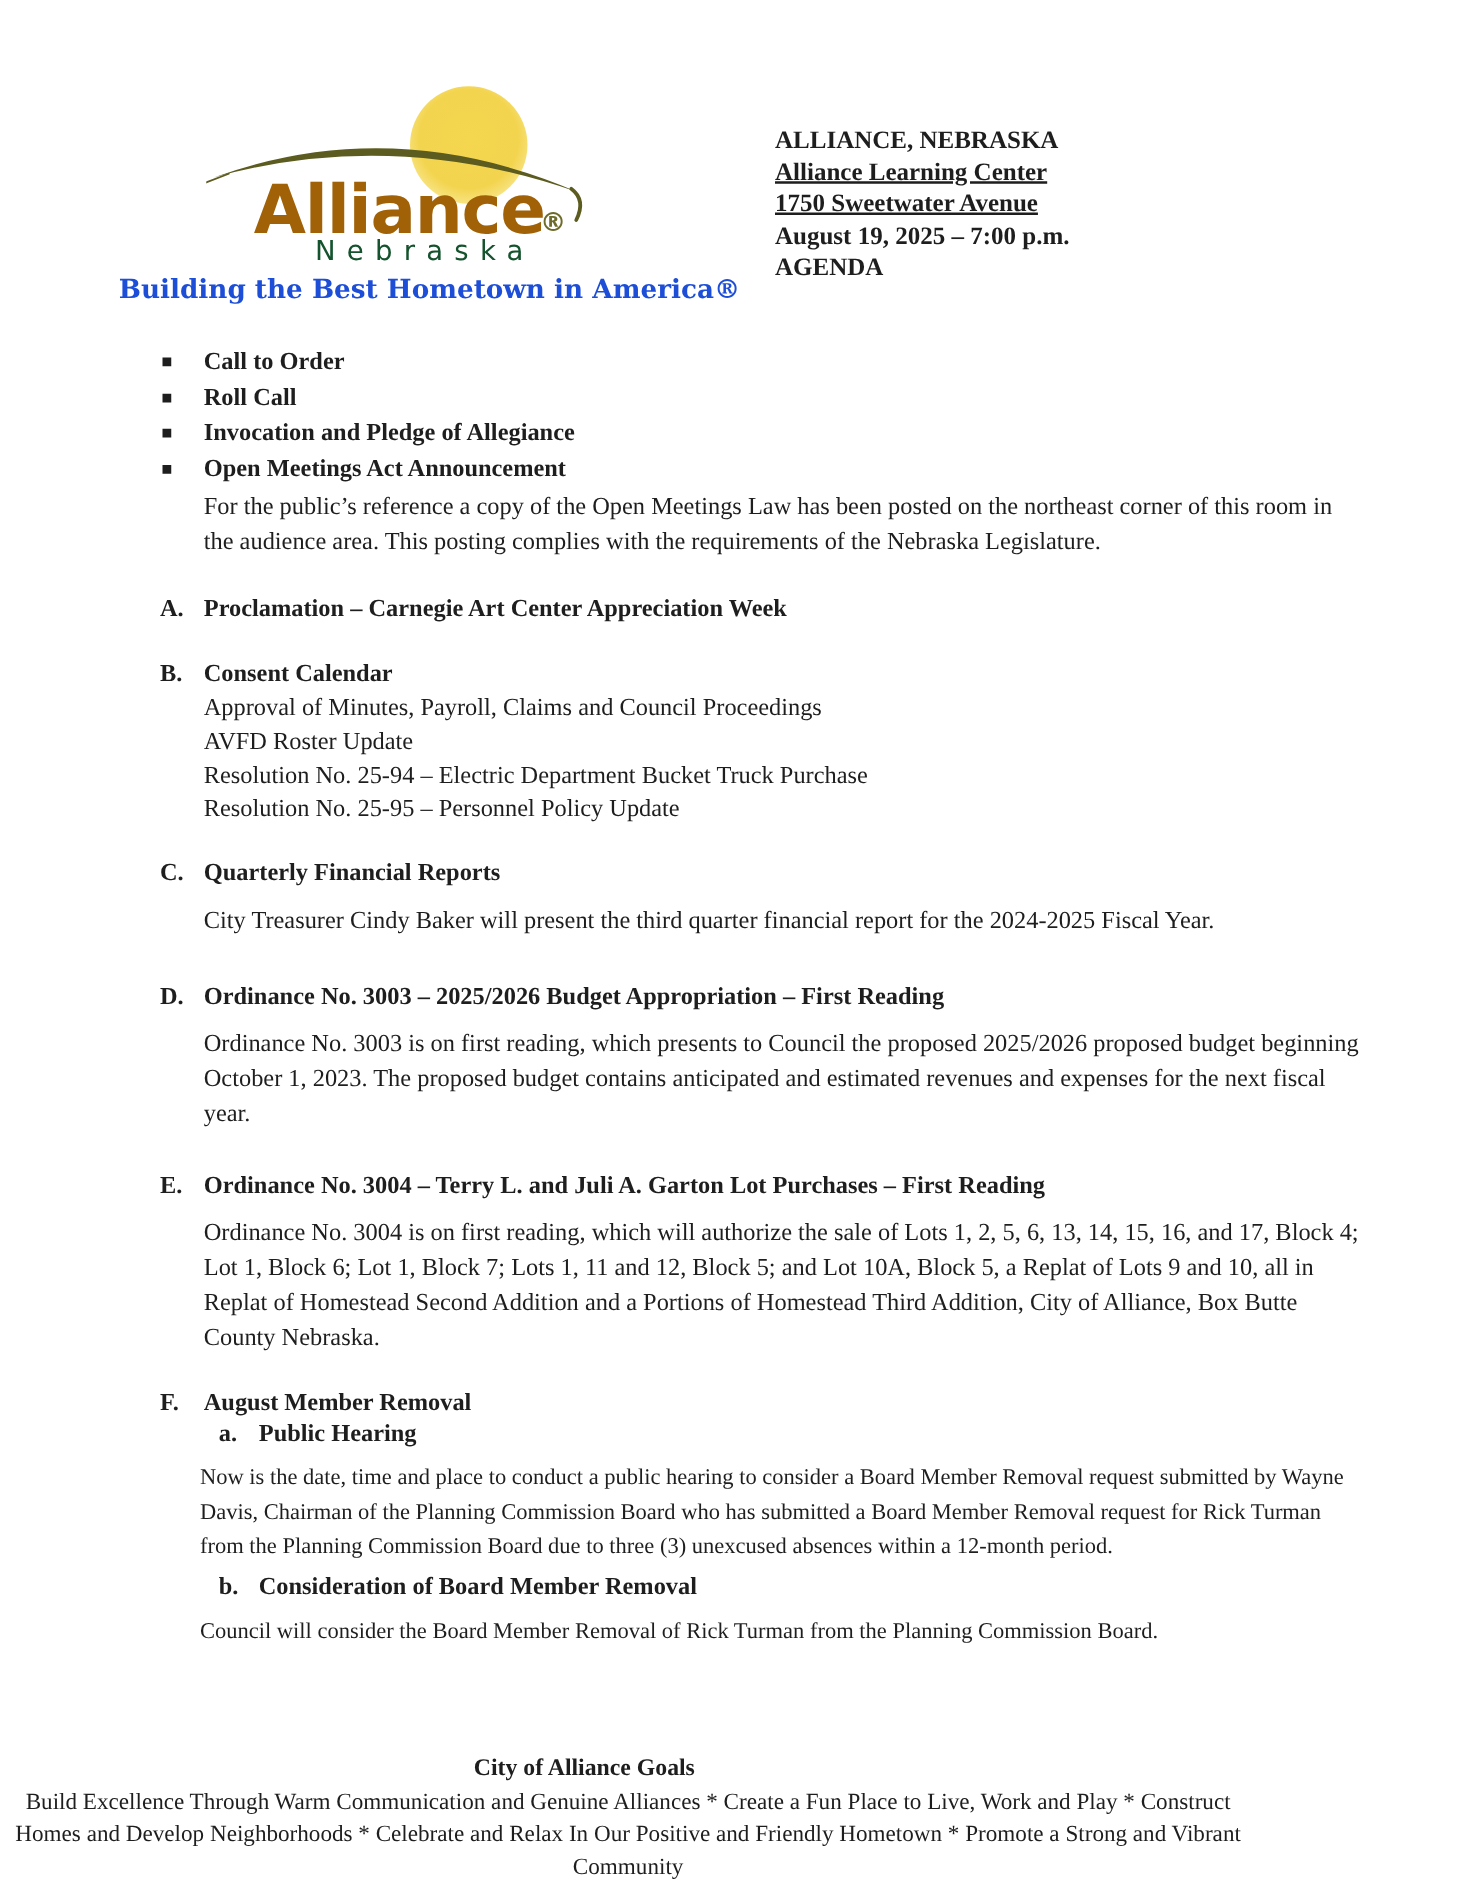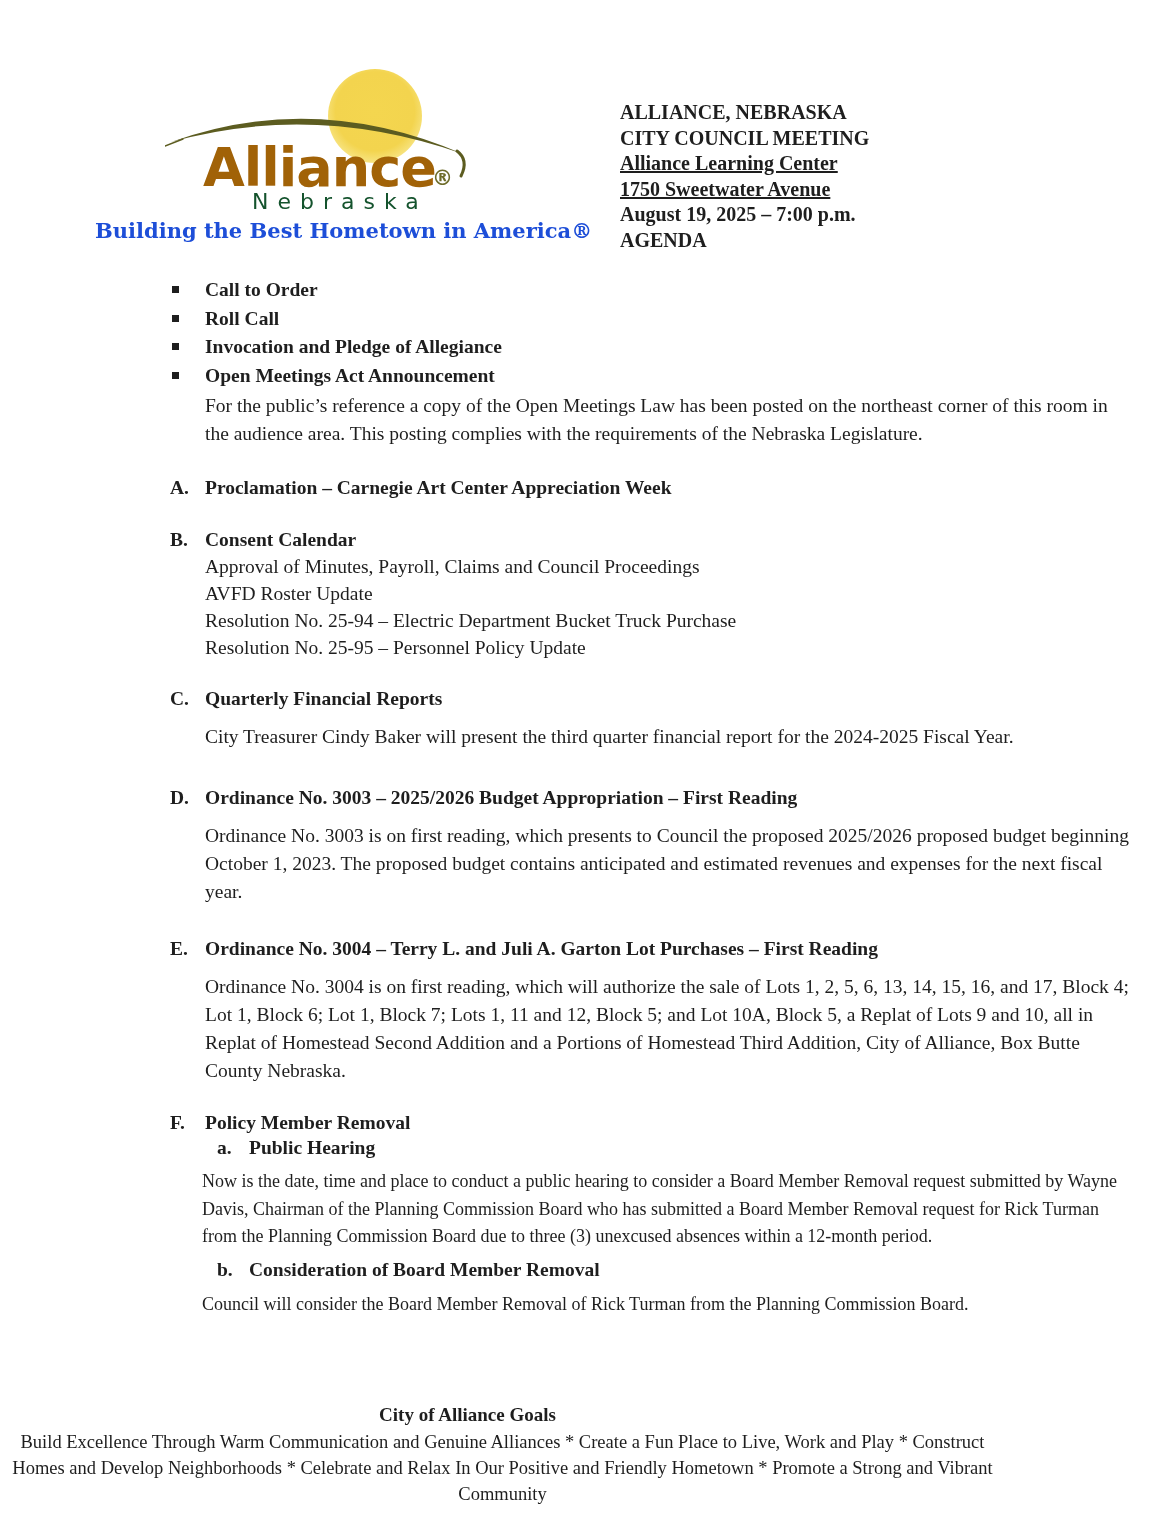--- a/index.html
+++ b/index.html
@@ -37,21 +37,21 @@
   }
 
   
   .meeting-header{
     position:absolute;left:620px;top:100px;width:400px;
     text-align:left;font-weight:bold;font-size:20px;line-height:25.5px;
   }
   .meeting-header .u{text-decoration:underline;}
 
   
-  .content{position:absolute;left:0;top:276px;width:988px;padding-left:42px;}
+  .content{position:absolute;left:0;top:276px;width:988px;}
 
   .prelim{list-style:none;margin:0;padding:0;}
   .prelim li{
     position:relative;margin-left:163px;
     font-weight:bold;font-size:19.5px;line-height:28.5px;
   }
   .prelim li .sq{
     position:absolute;left:-33px;top:10px;
     width:7px;height:7px;background:#1e1e1e;display:block;
   }
@@ -117,21 +117,20 @@
       <path d="M0,88 L18,81" fill="none" stroke="#5c5c20" stroke-width="1.5" stroke-linecap="round"></path>
     </svg>
     <div class="logo-name">Alliance</div>
     <div class="logo-reg">®</div>
     <div class="logo-state">Nebraska</div>
     <div class="logo-tagline">Building the Best Hometown in America®</div>
   </div>
 
   <div class="meeting-header">
     <div>ALLIANCE, NEBRASKA</div>
-    <div>CITY COUNCIL MEETING</div>
     <div class="u">Alliance Learning Center</div>
     <div class="u">1750 Sweetwater Avenue</div>
     <div>August 19, 2025 – 7:00 p.m.</div>
     <div>AGENDA</div>
   </div>
 
   <div class="content">
 
     <ul class="prelim">
       <li><span class="sq"></span><span>Call to Order</span></li>
@@ -181,21 +180,21 @@
       <div class="head">
         <span class="ltr">E.</span>
         <span>Ordinance No. 3004 – Terry L. and Juli A. Garton Lot Purchases – First Reading</span>
       </div>
       <div class="body">Ordinance No. 3004 is on first reading, which will authorize the sale of Lots 1, 2, 5, 6, 13, 14, 15, 16, and 17, Block 4; Lot 1, Block 6; Lot 1, Block 7; Lots 1, 11 and 12, Block 5; and Lot 10A, Block 5, a Replat of Lots 9 and 10, all in Replat of Homestead Second Addition and a Portions of Homestead Third Addition, City of Alliance, Box Butte County Nebraska.</div>
     </div>
 
     <div class="item mt-f item-f">
       <div class="head">
         <span class="ltr">F.</span>
-        <span>Policy Member Removal</span>
+        <span>August Member Removal</span>
       </div>
     </div>
     <div class="sub-heading">
       <span class="ltr">a.</span>
       <span>Public Hearing</span>
     </div>
     <div class="sub-body">Now is the date, time and place to conduct a public hearing to consider a Board Member Removal request submitted by Wayne Davis, Chairman of the Planning Commission Board who has submitted a Board Member Removal request for Rick Turman from the Planning Commission Board due to three (3) unexcused absences within a 12-month period.</div>
     <div class="sub-heading sub-b">
       <span class="ltr">b.</span>
       <span>Consideration of Board Member Removal</span>

